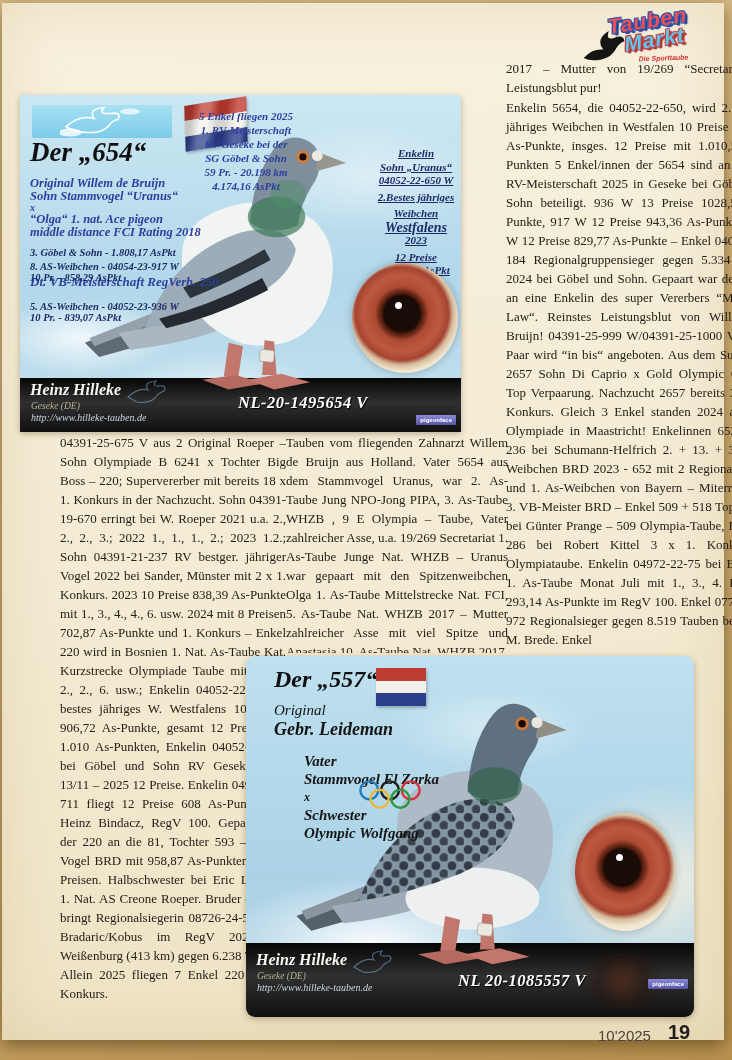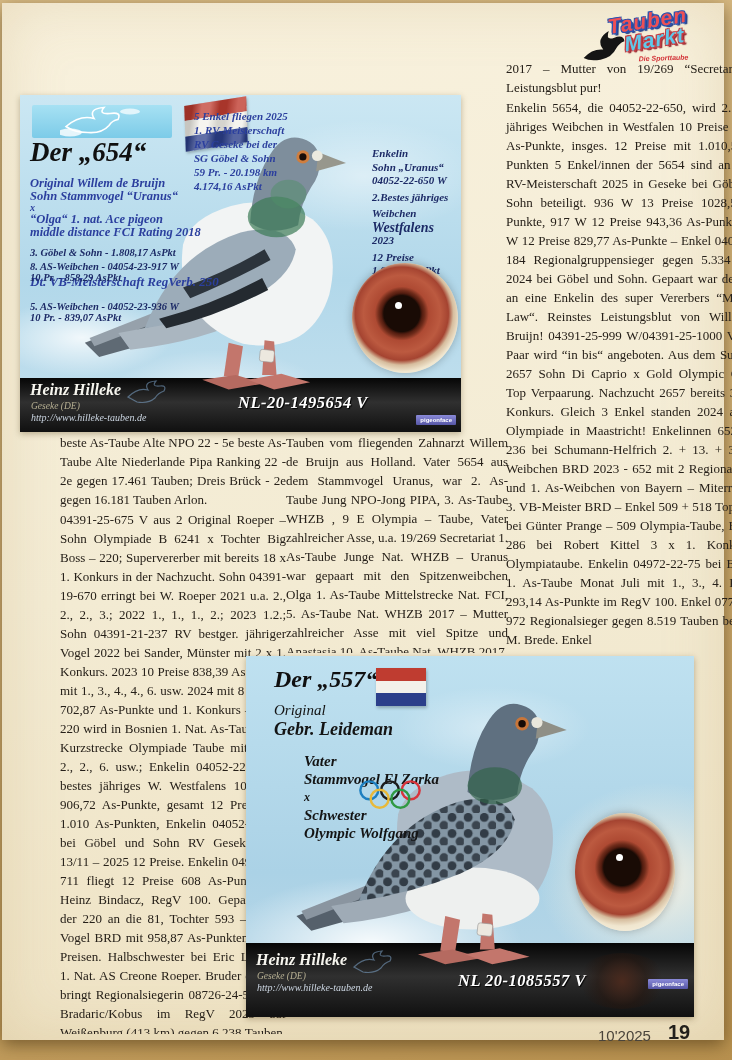--- a/index.html
+++ b/index.html
@@ -45,21 +45,21 @@
   .flag{position:absolute;box-shadow:1px 2px 3px rgba(0,0,0,.25);}
   .flag .s{height:33.34%;}
   .s-red{background:#bf3c30;} .s-wht{background:#f3f1ea;} .s-blu{background:#2c3f8a;}
   .flag-wave{transform:skewY(-7deg) rotate(-2deg);}
   .flag-wave::after{content:'';position:absolute;inset:0;
      background:linear-gradient(100deg,rgba(0,0,0,.18) 0 12%,rgba(255,255,255,.25) 26% 38%,rgba(0,0,0,.12) 52% 62%,rgba(255,255,255,.2) 78% 88%,rgba(0,0,0,.15) 96%);}
 
   .c-title{position:absolute;font-weight:bold;font-style:italic;color:#101010;}
   .blue-lines{position:absolute;font-weight:bold;font-style:italic;color:#2b3f9e;}
   .navy{color:#1c2a66;}
-  .center-block,.right-block{position:absolute;text-align:left;font-weight:bold;font-style:italic;}
+  .center-block,.right-block{position:absolute;text-align:center;font-weight:bold;font-style:italic;}
   .center-block{color:#2b3f9e;}
   .right-block{color:#1c2a66;}
 
   .pigeon{position:absolute;z-index:2;}
   .eye{position:absolute;z-index:3;border-radius:50%;
        background:radial-gradient(circle at 47% 46%, #190b05 0%, #190b05 22%, #531d10 25%, #6e2b1a 28%, #ae4a33 33%, #bc5a40 47%, #a54431 57%, #d6bd9e 63%, #f0e6cf 71%, #f7f0de 84%, #eadcbc 95%, #e2d2b0 100%);
        box-shadow:0 0 8px rgba(0,0,0,.25);}
   .eye-hl{position:absolute;left:41%;top:35%;width:7px;height:7px;border-radius:50%;background:#fff;}
 
   .bar{position:absolute;left:0;right:0;z-index:1;
@@ -131,21 +131,21 @@
 
     <div class="center-block" style="left:174px;top:14px;width:104px;font-size:11px;line-height:14px;z-index:3;">
       <div>5 Enkel fliegen 2025</div>
       <div>1. RV-Meisterschaft</div>
       <div>RV Geseke bei der</div>
       <div>SG Göbel &amp; Sohn</div>
       <div>59 Pr. - 20.198 km</div>
       <div>4.174,16 AsPkt</div>
     </div>
 
-    <div class="right-block" style="left:352px;top:52px;width:104px;font-size:11px;line-height:13.5px;z-index:3;">
+    <div class="right-block" style="left:344px;top:52px;width:104px;font-size:11px;line-height:13.5px;z-index:3;text-decoration:underline;">
       <div>Enkelin</div>
       <div>Sohn „Uranus“</div>
       <div style="margin-bottom:3px;">04052-22-650 W</div>
       <div style="margin-bottom:3px;">2.Bestes jähriges</div>
       <div>Weibchen</div>
       <div style="font-size:14px;">Westfalens</div>
       <div style="margin-bottom:3px;">2023</div>
       <div>12 Preise</div>
       <div>1.010,40 AsPkt</div>
     </div>
@@ -187,30 +187,29 @@
           <span class="eye-hl"></span>
         </div>
   </div>
 
   <div class="col" style="left:460px;top:56px;width:263px;height:600px;">
     <p>2017 – Mutter von 19/269 “Secretariat” – Leistungsblut pur!</p>
     <p>Enkelin 5654, die 04052-22-650, wird 2. bestes jähriges Weibchen in Westfalen 10 Preise 906,72 As-Punkte, insges. 12 Preise mit 1.010,51 As-Punkten 5 Enkel/innen der 5654 sind an der 1. RV-Meisterschaft 2025 in Geseke bei Göbel und Sohn beteiligt. 936 W 13 Preise 1028,52 As-Punkte, 917 W 12 Preise 943,36 As-Punkte, 922 W 12 Preise 829,77 As-Punkte – Enkel 04052-24-184 Regionalgruppensieger gegen 5.334 Junge 2024 bei Göbel und Sohn. Gepaart war der 5654 an eine Enkelin des super Vererbers “Murphys Law“. Reinstes Leistungsblut von Willem de Bruijn! 04391-25-999 W/04391-25-1000 V – das Paar wird “in bis“ angeboten. Aus dem Superstar 2657 Sohn Di Caprio x Gold Olympic Queen! Top Verpaarung. Nachzucht 2657 bereits 34 x 1. Konkurs. Gleich 3 Enkel standen 2024 auf der Olympiade in Maastricht! Enkelinnen 652, 626, 236 bei Schumann-Helfrich 2. + 13. + 38. As-Weibchen BRD 2023 - 652 mit 2 Regionalsiegen und 1. As-Weibchen von Bayern – Miterringerin 3. VB-Meister BRD – Enkel 509 + 518 Topflieger bei Günter Prange – 509 Olympia-Taube, Enkelin 286 bei Robert Kittel 3 x 1. Konkurs – Olympiataube. Enkelin 04972-22-75 bei Bindacz 1. As-Taube Monat Juli mit 1., 3., 4. Preis – 293,14 As-Punkte im RegV 100. Enkel 07776-22-972 Regionalsieger gegen 8.519 Tauben bei M. + M. Brede. Enkel</p>
   </div>
 
   <div class="col" style="left:14px;top:430px;width:226px;height:601px;">
-    <p>beste As-Taube Alte NPO 22 - 5e beste As-Taube Alte Niederlande Pipa Ranking 22 - 2e gegen 17.461 Tauben; Dreis Brück - 2e gegen 16.181 Tauben Arlon.</p>
     <p>04391-25-675 V aus 2 Original Roeper – Sohn Olympiade B 6241 x Tochter Big Boss – 220; Supervererber mit bereits 18 x 1. Konkurs in der Nachzucht. Sohn 04391-19-670 erringt bei W. Roeper 2021 u.a. 2., 2., 2., 3.; 2022 1., 1., 1., 2.; 2023 1.2.; Sohn 04391-21-237 RV bestger. jähriger Vogel 2022 bei Sander, Münster mit 2 x 1. Konkurs. 2023 10 Preise 838,39 As-Punkte mit 1., 3., 4., 4., 6. usw. 2024 mit 8 Preisen 702,87 As-Punkte und 1. Konkurs – Enkel 220 wird in Bosnien 1. Nat. As-Taube Kat. Kurzstrecke Olympiade Taube mit 1., 2., 2., 2., 6. usw.; Enkelin 04052-22-650 2. bestes jähriges W. Westfalens 10 Preise 906,72 As-Punkte, gesamt 12 Preise mit 1.010 As-Punkten, Enkelin 04052-22-649 bei Göbel und Sohn RV Geseke 2024 13/11 – 2025 12 Preise. Enkelin 04972-24-711 fliegt 12 Preise 608 As-Punkte bei Heinz Bindacz, RegV 100. Gepaart war der 220 an die 81, Tochter 593 – 4. As-Vogel BRD mit 958,87 As-Punkten bei 10 Preisen. Halbschwester bei Eric Limburg 1. Nat. AS Creone Roeper. Bruder des 675 bringt Regionalsiegerin 08726-24-5 W bei Bradaric/Kobus im RegV 2025 auf Weißenburg (413 km) gegen 6.238 Tauben. Allein 2025 fliegen 7 Enkel 220 den 1. Konkurs.</p>
 
   </div>
 
   <div class="col" style="left:240px;top:430px;width:222px;height:220px;">
     <p>Tauben vom fliegenden Zahnarzt Willem de Bruijn aus Holland. Vater 5654 aus dem Stammvogel Uranus, war 2. As-Taube Jung NPO-Jong PIPA, 3. As-Taube WHZB , 9 E Olympia – Taube, Vater zahlreicher Asse, u.a. 19/269 Secretariat 1. As-Taube Junge Nat. WHZB – Uranus war gepaart mit den Spitzenweibchen Olga 1. As-Taube Mittelstrecke Nat. FCI, 5. As-Taube Nat. WHZB 2017 – Mutter zahlreicher Asse mit viel Spitze und Anastasia 10. As-Taube Nat. WHZB 2017, 14. As-Taube Jährige Nat. PIPA, 20. As-Taube Tagesweitstrecke Abt. 5</p>
   </div>
 
-  <div class="card sky557" style="left:244px;top:653px;width:448px;height:361px;">
+  <div class="card sky557" style="left:244px;top:653px;width:448px;height:361px;border-radius:9px;">
 
     <div class="c-title" style="left:28px;top:10px;font-size:24px;z-index:3;">Der „557“</div>
 
     <div class="flag" style="left:130px;top:12px;width:50px;height:38px;z-index:3;">
       <div class="s s-red"></div>
           <div class="s s-wht"></div>
           <div class="s s-blu"></div>
     </div>
 
     <div style="position:absolute;left:28px;top:46px;font-style:italic;font-size:15px;color:#141414;z-index:3;">Original</div>

